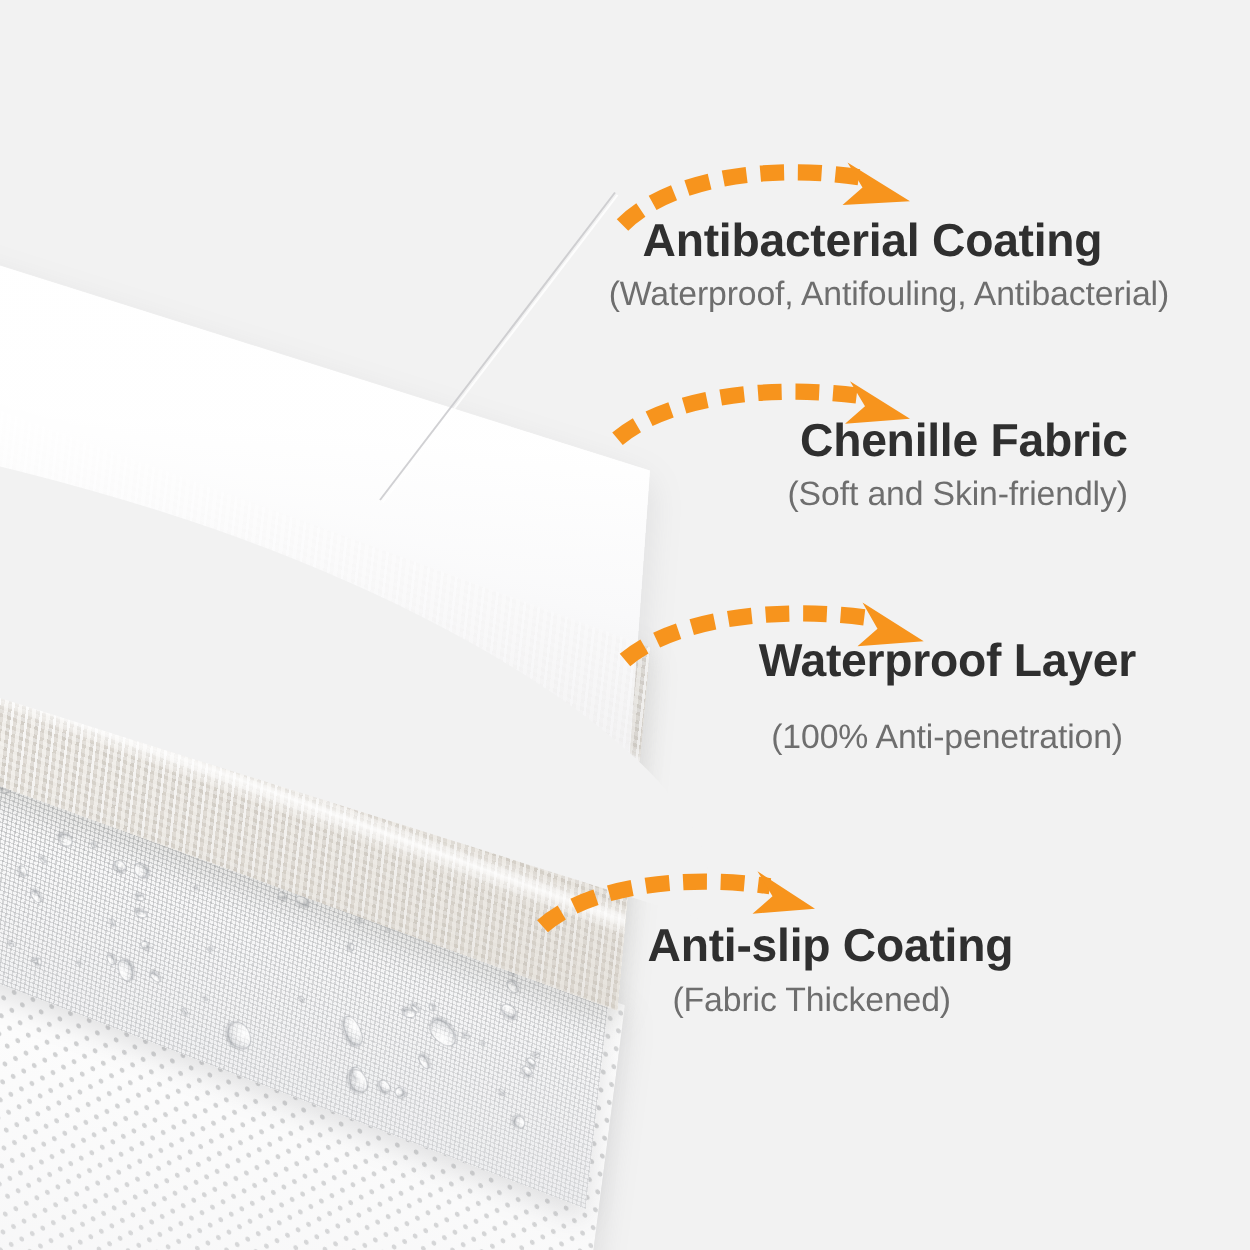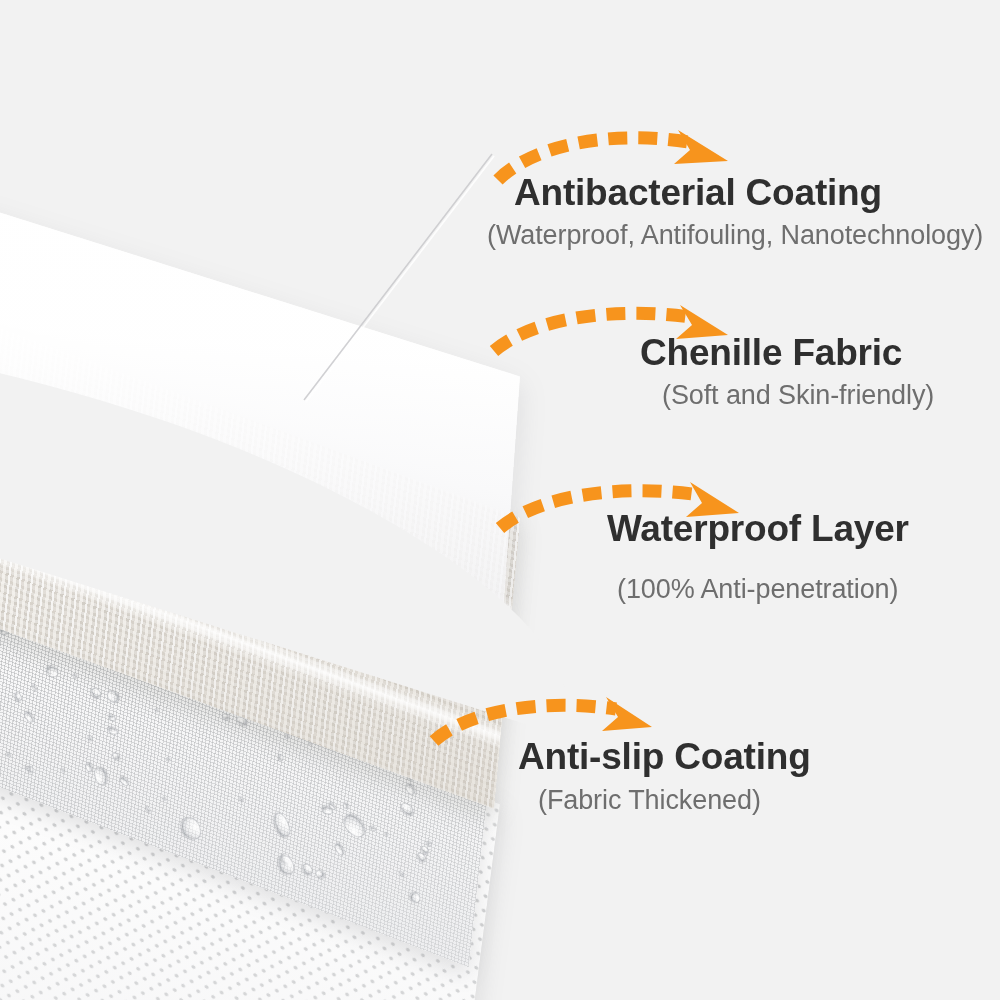--- a/index.html
+++ b/index.html
@@ -285,30 +285,30 @@
       <line x1="198" y1="8" x2="10" y2="254" stroke="#ffffff" stroke-width="1.6" opacity="0.9"></line>
     </svg>
   </div>
 
   <div class="callout">
     <svg class="arrow-svg" style="left:492px; top:128px;" width="240" height="62" viewBox="0 0 240 62">
       <path d="M6,52 C42,16 120,2 196,14" fill="none" stroke="#f7941d" stroke-width="13" stroke-linecap="butt" stroke-dasharray="19 11"></path>
       <path d="M186,2 L236,33 L182,36 L198,22 Z" fill="#f7941d"></path>
     </svg>
     <div class="label-title" style="left:514px; top:172px; font-size:37px;">Antibacterial Coating</div>
-    <div class="label-sub" style="left:487px; top:220px; font-size:27px;">(Waterproof, Antifouling, Nanotechnology)</div>
+    <div class="label-sub" style="left:487px; top:220px; font-size:27px;">(Waterproof, Antifouling, Antibacterial)</div>
   </div>
 
   <div class="callout">
     <svg class="arrow-svg" style="left:488px; top:305px;" width="245" height="58" viewBox="0 0 245 58">
       <path d="M6,46 C46,12 128,2 202,12" fill="none" stroke="#f7941d" stroke-width="13" stroke-linecap="butt" stroke-dasharray="19 11"></path>
       <path d="M192,0 L240,30 L188,34 L204,20 Z" fill="#f7941d"></path>
     </svg>
     <div class="label-title" style="left:640px; top:332px; font-size:37px;">Chenille Fabric</div>
-    <div class="label-sub" style="left:630px; top:380px; font-size:27px;margin-left:32px;">(Soft and Skin-friendly)</div>
+    <div class="label-sub" style="left:630px; top:380px; font-size:27px;">(Soft and Skin-friendly)</div>
   </div>
 
   <div class="callout">
     <svg class="arrow-svg" style="left:494px; top:482px;" width="250" height="58" viewBox="0 0 250 58">
       <path d="M6,46 C46,12 130,2 206,13" fill="none" stroke="#f7941d" stroke-width="13" stroke-linecap="butt" stroke-dasharray="19 11"></path>
       <path d="M196,0 L245,31 L192,35 L208,21 Z" fill="#f7941d"></path>
     </svg>
     <div class="label-title" style="left:607px; top:508px; font-size:37px;">Waterproof Layer</div>
     <div class="label-sub" style="left:617px; top:574px; font-size:27px;">(100% Anti-penetration)</div>
   </div>

